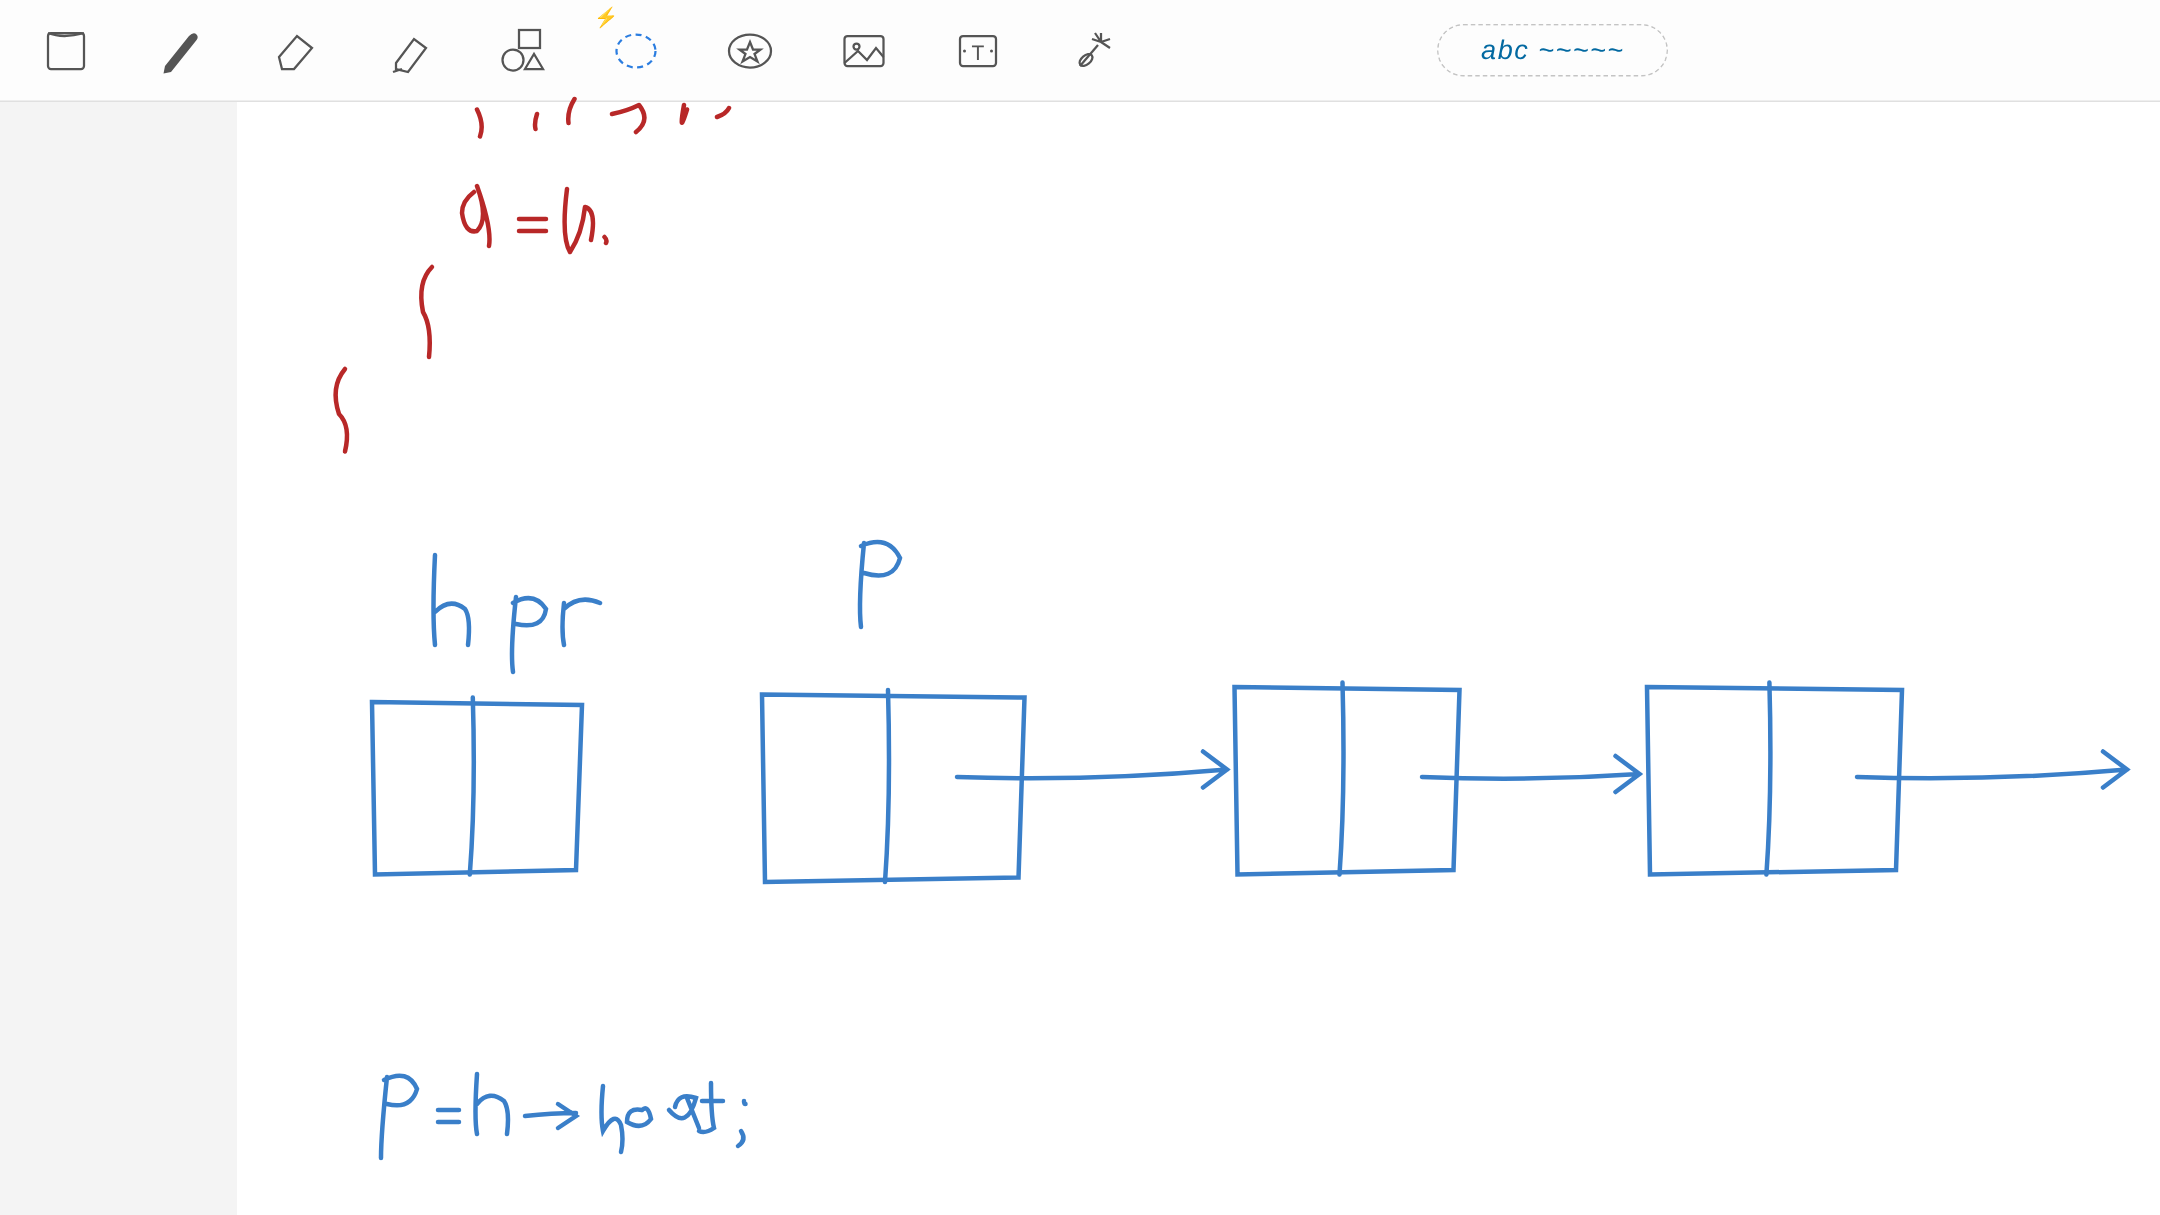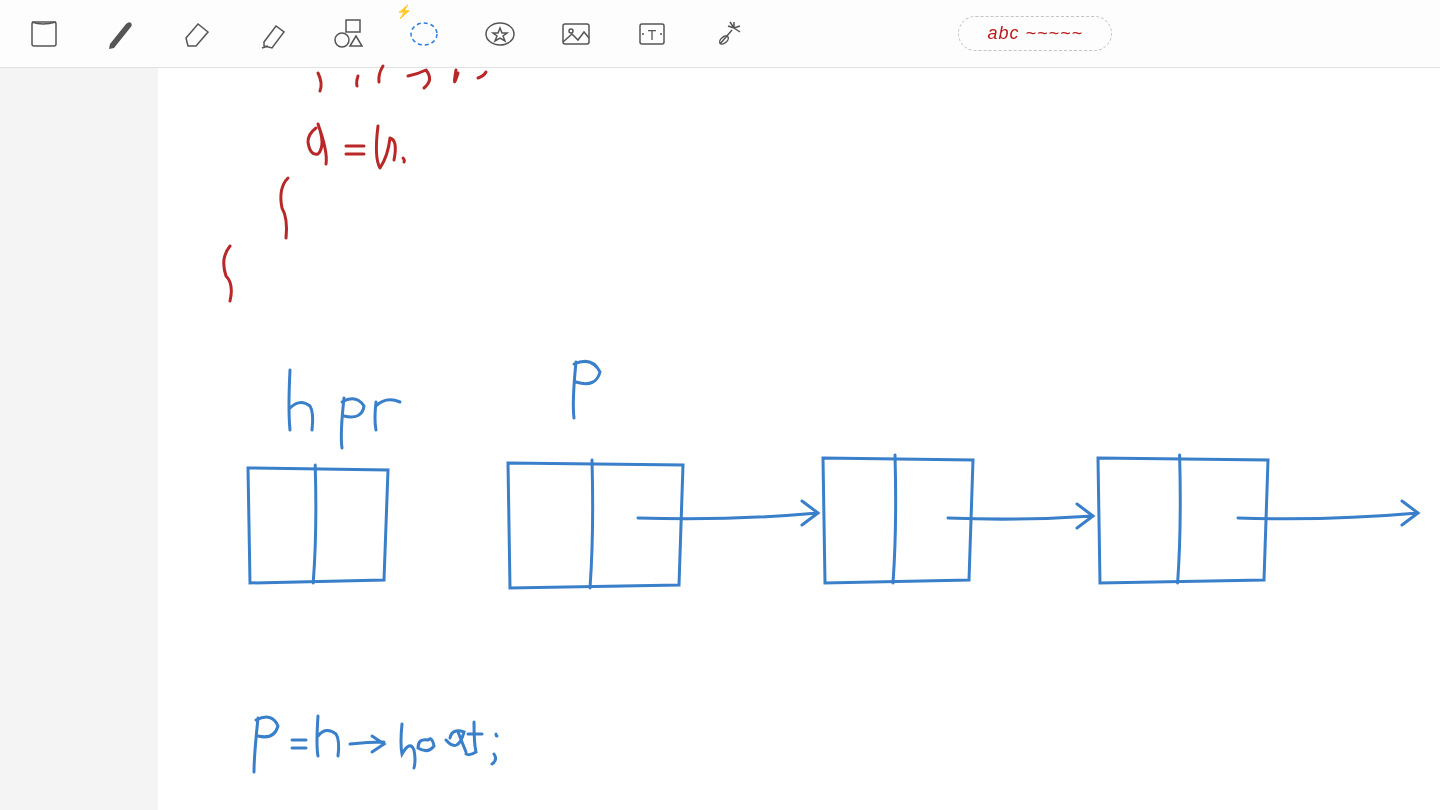--- a/index.html
+++ b/index.html
@@ -20,21 +20,21 @@
     position: relative;
   }
   .tool-btn svg { width: 36px; height: 36px; stroke: #555; fill: none; stroke-width: 1.5; }
   .tool-btn.active svg { stroke: #2b7de0; }
   .spacer-mid { flex: 0 0 130px; }
   .title-box {
     margin-left: auto;
     border: 1.5px dashed #c4c4c4;
     border-radius: 18px;
     padding: 6px 28px;
-    color: #b91c1c;
+    color: #0369a1;
     font-style: italic;
     font-size: 18px;
     letter-spacing: 1px;
   }
   .right-pad { width: 280px; }
   .canvas-wrap {
     position: relative;
     width: 1440px;
     height: 742px;
     background: #f4f4f4;

